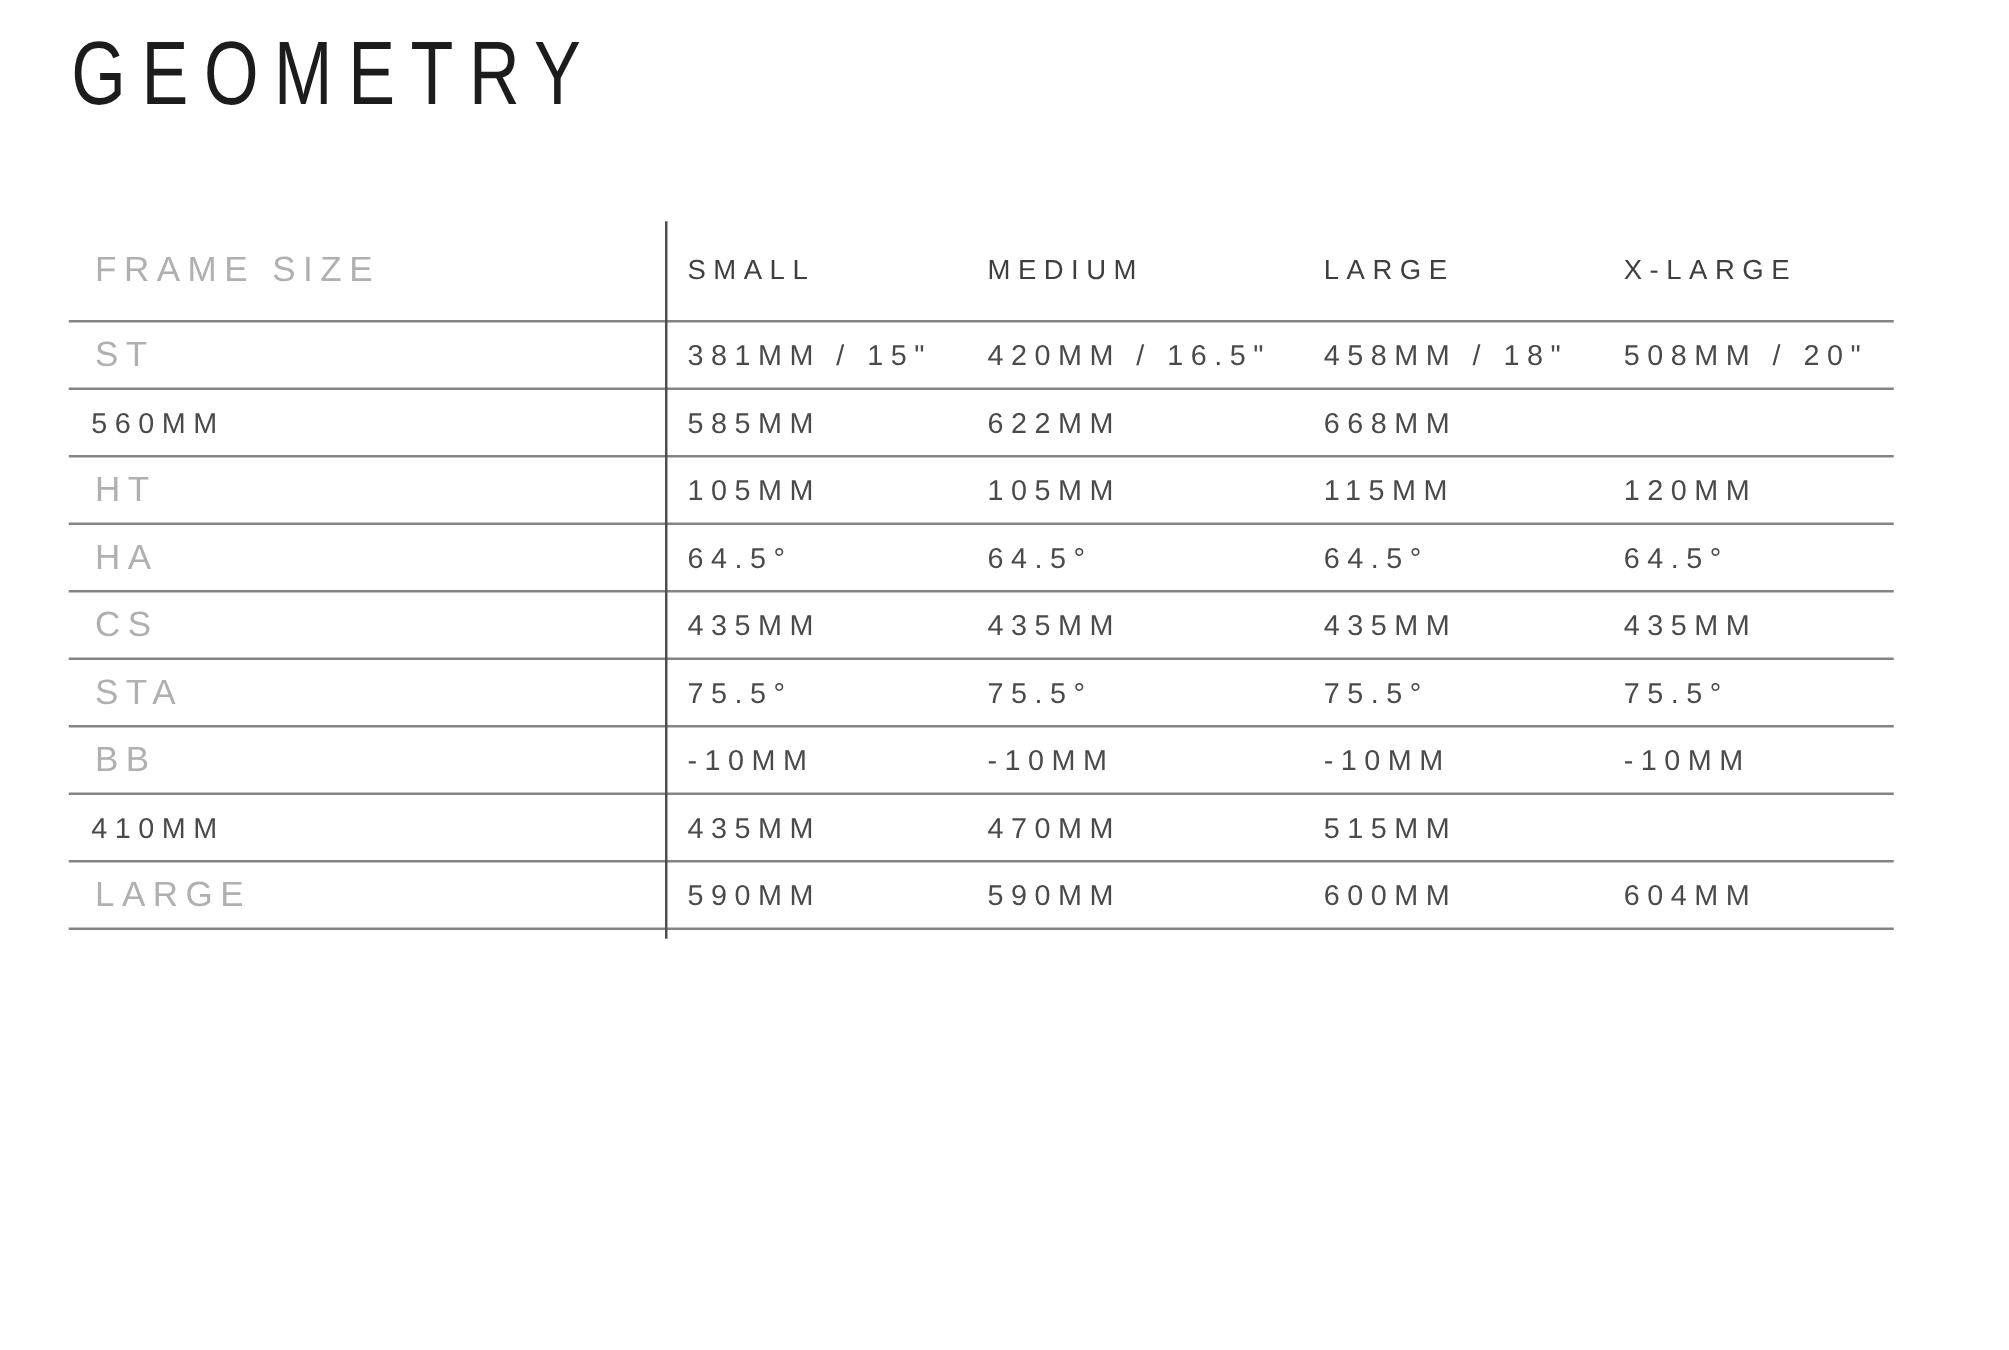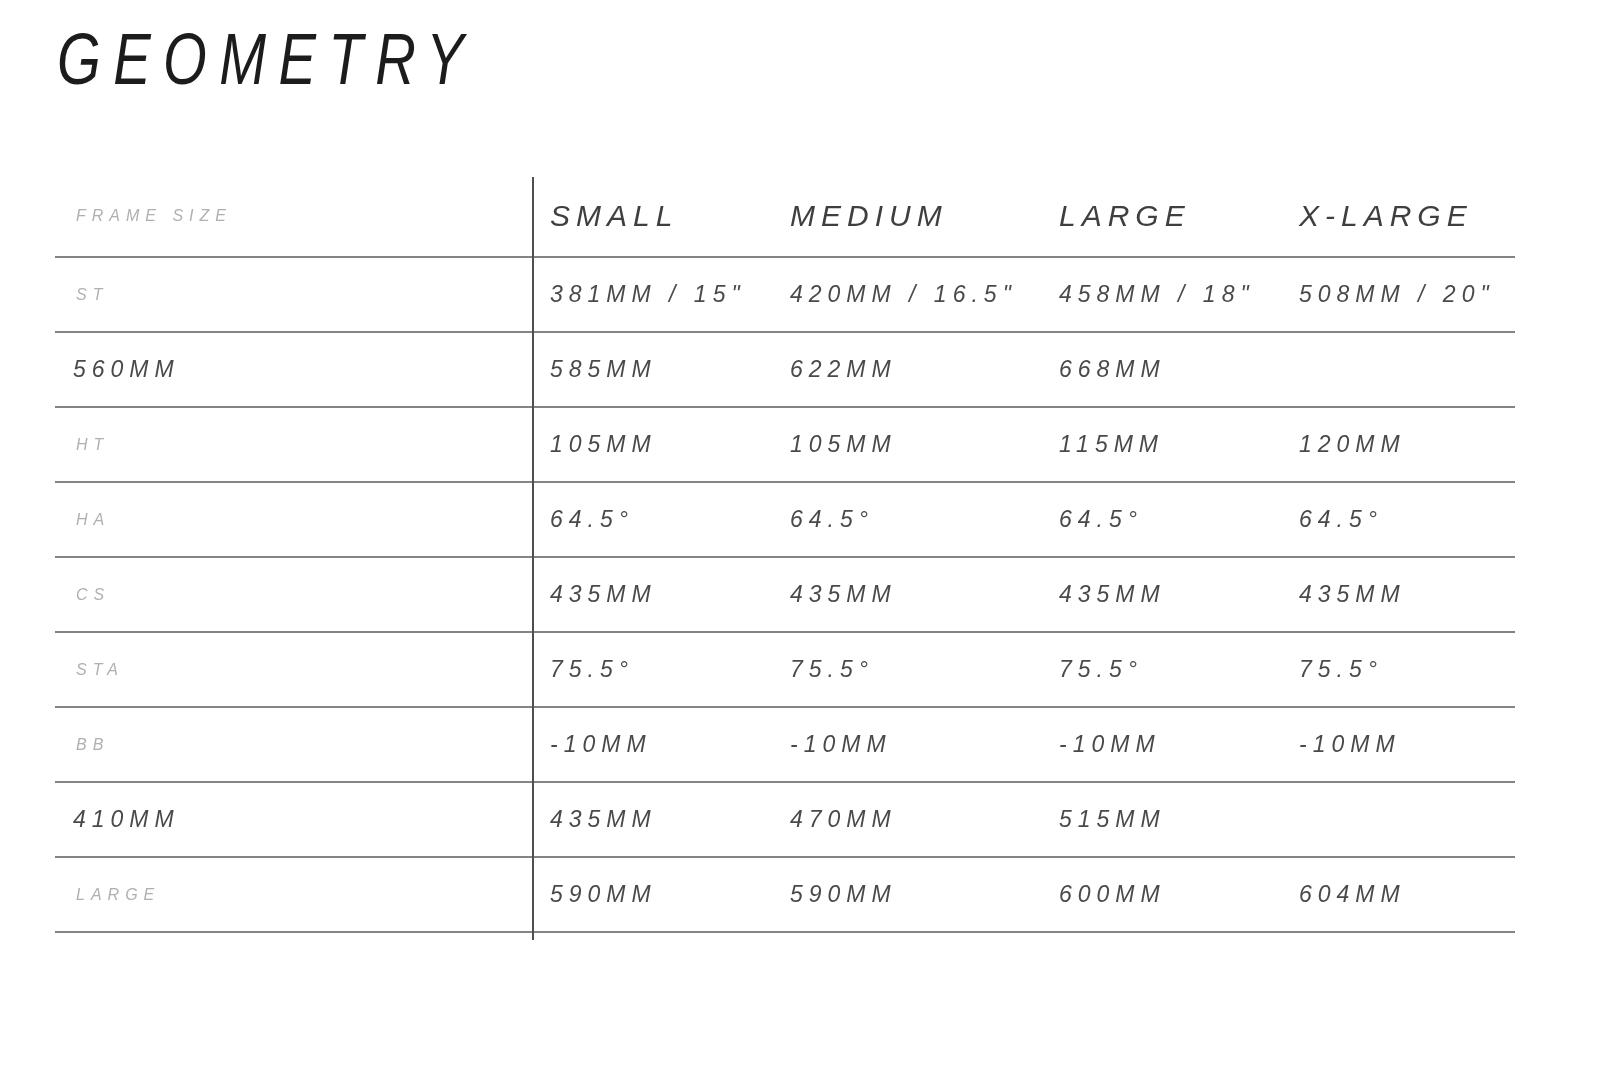--- a/index.html
+++ b/index.html
@@ -7,21 +7,20 @@
     padding: 0;
     background: #ffffff;
     font-family: "Liberation Sans", "DejaVu Sans", sans-serif;
   }
   .page {
     position: relative;
     width: 1607px;
     height: 1080px;
     background: #ffffff;
     overflow: hidden;
-    font-style: italic;
   }
   .title {
     position: absolute;
     left: 57px;
     top: 18px;
     font-size: 72px;
     font-weight: 300;
     color: #1c1c1c;
     letter-spacing: 16px;
     transform: scaleX(0.78);
@@ -43,34 +42,34 @@
     background: #4f4f4f;
   }
   .row {
     display: grid;
     grid-template-columns: 477px 240px 269px 240px 234px;
     align-items: center;
     box-sizing: border-box;
     border-bottom: 2px solid #848484;
   }
   .row.header { height: 83px; }
-  .row.data   { height: 75px; }
+  .row.data   { height: 54px; }
   .cell {
     white-space: nowrap;
     overflow: visible;
   }
   .cell.label {
     padding-left: 21px;
-    font-size: 16px;
+    font-size: 28px;
     letter-spacing: 6px;
     color: #b0b0b0;
   }
   .cell.colhead {
     padding-left: 18px;
-    font-size: 30px;
+    font-size: 22px;
     letter-spacing: 6px;
     color: #3f3f3f;
   }
   .cell.value {
     padding-left: 18px;
     font-size: 23px;
     letter-spacing: 6px;
     color: #4a4a4a;
   }
 </style>

